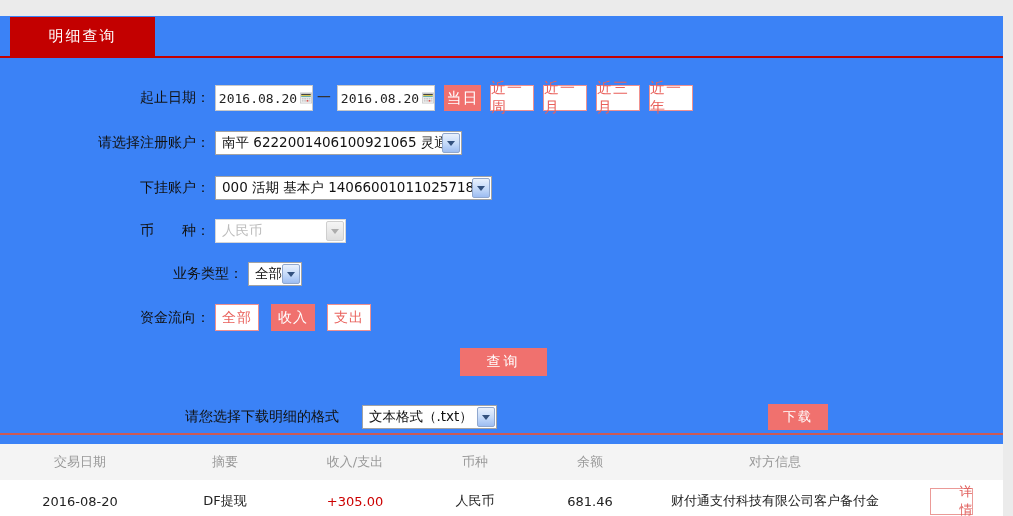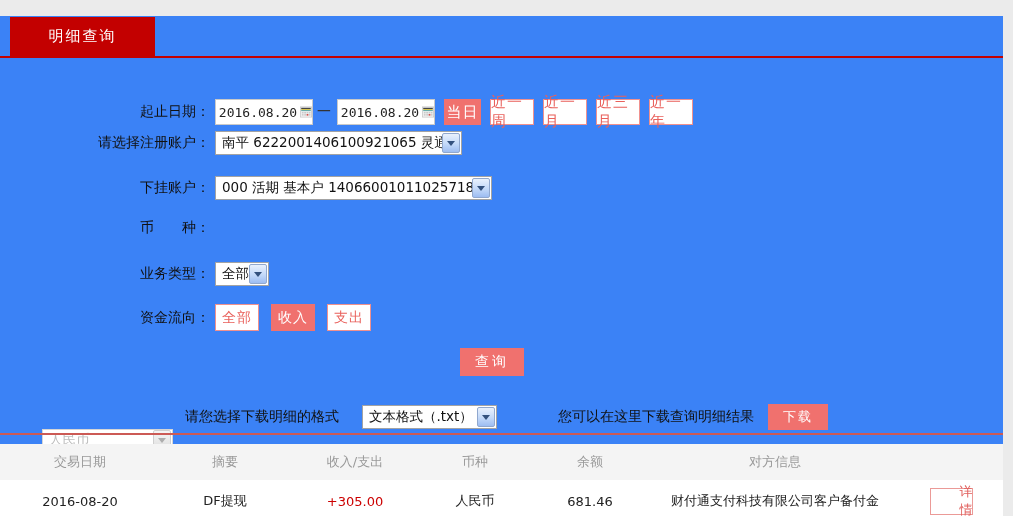--- a/index.html
+++ b/index.html
@@ -78,21 +78,21 @@
   .pill {
     width:44px; height:27px; margin-left:12px; font-size:14px;
     display:inline-flex; align-items:center; justify-content:center; cursor:pointer;
     letter-spacing:1px;
   }
   .pill.ghost { background:#fff; border:1px solid #f0918e; color:#e9615c; }
   .pill.solid { background:#f0716e; border:1px solid #f0716e; color:#fff; }
   .pill:first-of-type { margin-left:5px; }
   
   .query-btn {
-    position:absolute; left:460px; top:332px; width:64px; height:28px;
+    position:absolute; left:460px; top:332px; width:87px; height:28px;
     background:#f0716e; color:#fff; border:none; font-size:14px;
     display:flex; align-items:center; justify-content:center; cursor:pointer;
     letter-spacing:3px;
   }
   
   .dl-row { position:absolute; left:0; top:388px; width:1003px; height:26px;
     display:flex; align-items:center;padding-left:36px; }
   .dl-label { position:absolute; left:185px; font-size:14px; color:#111; }
   .dl-select { position:absolute; left:357px; width:135px; }
   .dl-hint { position:absolute; left:558px; font-size:14px; color:#111; }
@@ -123,21 +123,21 @@
   }
 </style>
 </head>
 <body>
 
 <div class="panel">
 
   <div class="tab">明细查询</div>
   <div class="tab-underline"></div>
 
-  <div class="frow" style="top:69px; height:26px;margin-top:14px;">
+  <div class="frow" style="top:69px; height:26px;">
     <div class="flabel">起止日期：</div>
 
     <div class="date-box">
       <input type="text" readonly="" value="2016.08.20" style="">
       <svg class="cal" viewBox="0 0 20 18">
         <rect x="0.5" y="0.5" width="19" height="17" fill="#f3f3f3" stroke="#bbb"></rect>
         <rect x="2" y="2" width="16" height="2" fill="#444"></rect>
         <rect x="2" y="4" width="16" height="2" fill="#d8c650"></rect>
         <rect x="2" y="6" width="16" height="1.5" fill="#4aa0a0"></rect>
         <g fill="#c9c9c9">
@@ -195,31 +195,31 @@
   <div class="frow" style="top:160px; height:24px;">
     <div class="flabel">下挂账户：</div>
     <div class="xp-select" style="width:277px;">
       <span class="xp-value">000 活期 基本户 1406600101102571848</span>
       <span class="xp-arrow">
           <i class="tri"></i>
         </span>
     </div>
   </div>
 
-  <div class="frow" style="top:203px; height:24px;flex-direction:column;">
+  <div class="frow" style="top:203px; height:24px;">
     <div class="flabel">币　　种：</div>
     <div class="xp-select disabled" style="width:131px;">
       <span class="xp-value">人民币</span>
       <span class="xp-arrow">
           <i class="tri"></i>
         </span>
     </div>
   </div>
 
-  <div class="frow" style="top:246px; height:24px;">
+  <div class="frow" style="top:246px; height:24px;padding-left:33px;">
     <div class="flabel">业务类型：</div>
     <div class="xp-select" style="width:54px;">
       <span class="xp-value">全部</span>
       <span class="xp-arrow">
           <i class="tri"></i>
         </span>
     </div>
   </div>
 
   <div class="frow" style="top:288px; height:27px;">
@@ -232,21 +232,20 @@
   <button class="query-btn">查询</button>
 
   <div class="dl-row">
     <span class="dl-label">请您选择下载明细的格式</span>
     <div class="xp-select dl-select">
       <span class="xp-value">文本格式（.txt）</span>
       <span class="xp-arrow">
           <i class="tri"></i>
         </span>
     </div>
-    <span class="dl-hint">您可以在这里下载查询明细结果</span>
     <button class="dl-btn">下载</button>
   </div>
 
   <div class="sep-line"></div>
 
   <div class="tbl-head">
     <div>交易日期</div>
     <div>摘要</div>
     <div>收入/支出</div>
     <div>币种</div>

